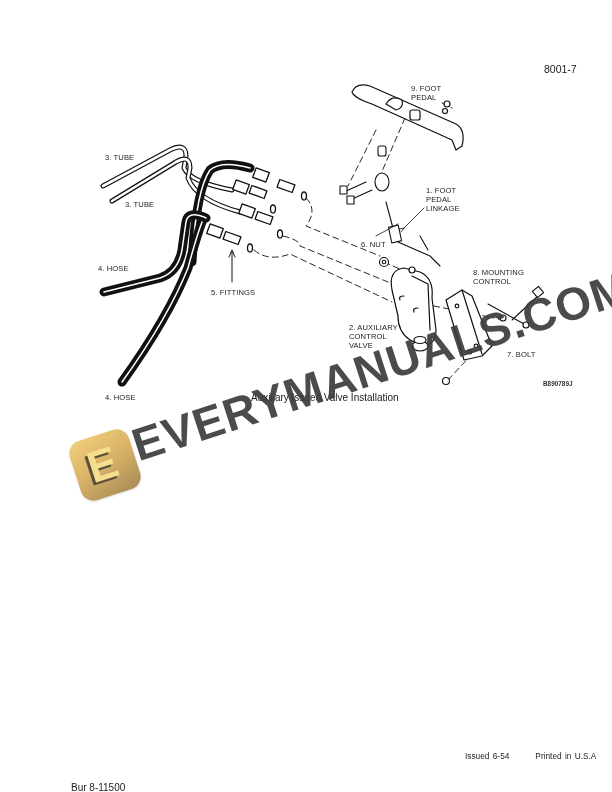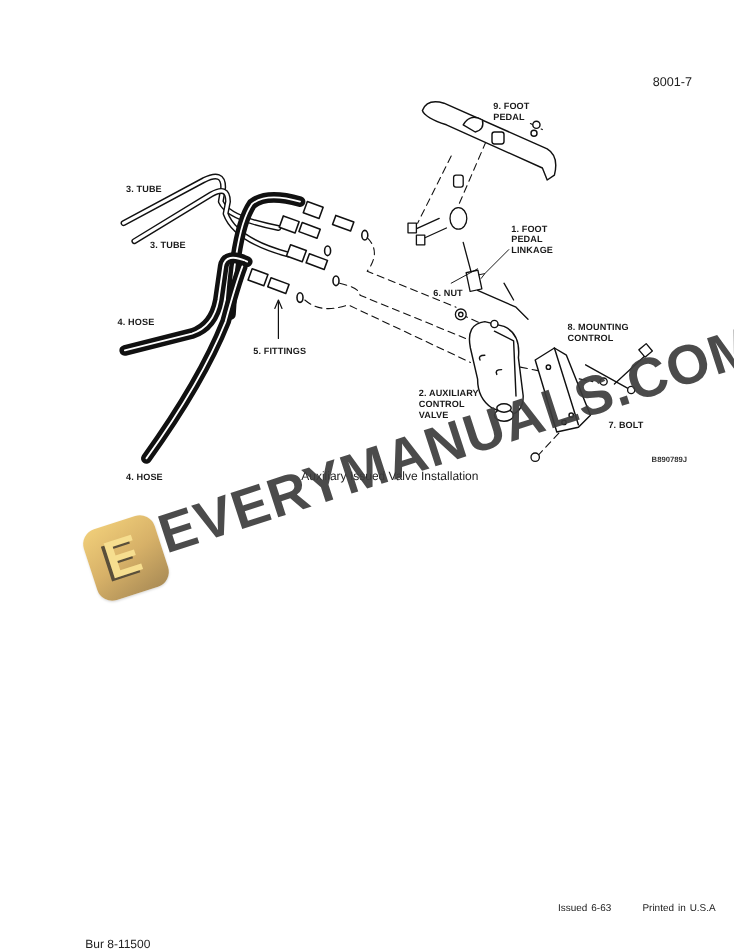--- a/index.html
+++ b/index.html
@@ -1,19 +1,19 @@
 <!DOCTYPE html>
 <html><head>
   <meta charset="utf-8">
   <style>
     html, body { margin: 0; padding: 0; background: #ffffff; }
     body { width: 612px; height: 792px; position: relative; overflow: hidden; font-family: "Liberation Sans", sans-serif; color: #1a1a1a; }
     .page-num { position: absolute; top: 20px; left: 544px; font-size: 10.5px; color: #222; margin-top: 43px; }
     .diagram { position: absolute; left: 0; top: 0; width: 612px; height: 400px; }
-    .lbl { position: absolute; font-size: 7.6px; font-weight: bold; line-height: 9px; color: #1a1a1a; letter-spacing: 0.1px; }
+    .lbl { position: absolute; font-size: 7.6px; font-weight: normal; line-height: 9px; color: #1a1a1a; letter-spacing: 0.1px; }
     .caption { position: absolute; top: 392px; left: 251px; font-size: 10px; color: #222; }
     .figcode { position: absolute; top: 380px; left: 543px; font-size: 6.4px; font-weight: bold; color: #333; }
     .footer-left { position: absolute; top: 782px; left: 71px; font-size: 10px; color: #222; }
     .footer-right { position: absolute; top: 751px; left: 465px; font-size: 8.3px; color: #222; word-spacing: 1px; }
     .footer-right span + span { margin-left: 10px; padding-left: 16px; }
     .watermark { position: absolute; left: 70px; top: 300px; width: 500px; height: 210px; pointer-events: none; }
     .wm-logo { position: absolute; left: 4px; top: 134px; width: 62px; height: 62px; border-radius: 13px;
       background: linear-gradient(160deg, #f1cf7a 0%, #d7b168 50%, #a88a55 100%);
       transform: rotate(-18deg); box-shadow: 0 1px 2px rgba(0,0,0,0.15); }
     .wm-logo-glyph { position: absolute; left: 14px; top: 7px; font-size: 44px; font-weight: bold; color: #f6de8f; text-shadow: -3px 2px 0 #5a4f3a; line-height: 46px; }
@@ -180,14 +180,14 @@
 
 <div class="watermark">
   <div class="wm-logo">
     <span class="wm-logo-glyph">E</span>
   </div>
   <div class="wm-text">EVERYMANUALS.COM</div>
 </div>
 
 <div class="footer-left">Bur 8-11500</div>
 <div class="footer-right">
-  <span>Issued 6-63</span><span>Printed in U.S.A</span>
+  <span>Issued 6-54</span><span>Printed in U.S.A</span>
 </div>
 
 </body></html>

